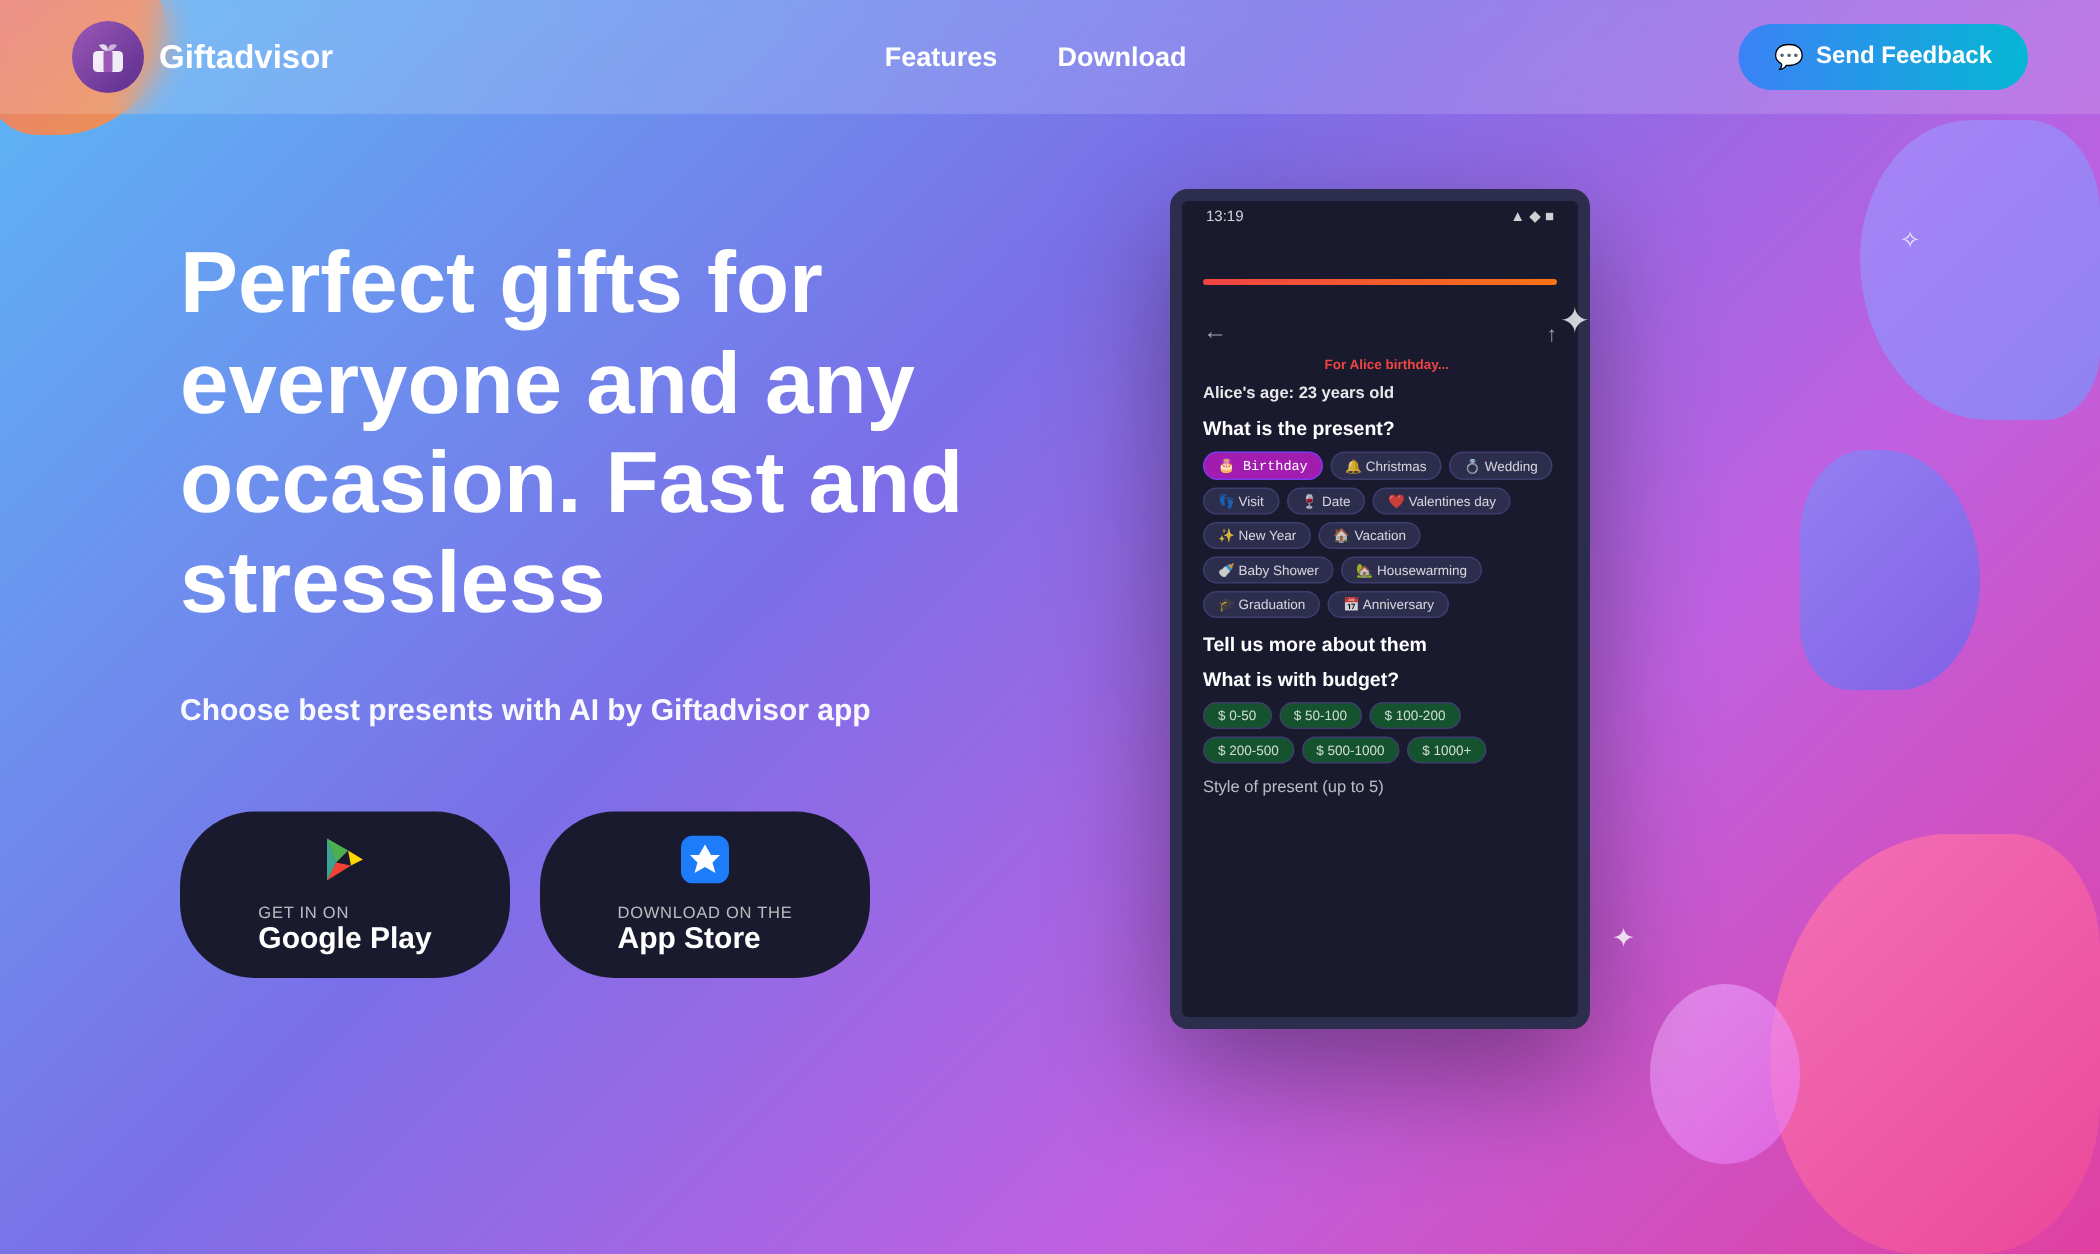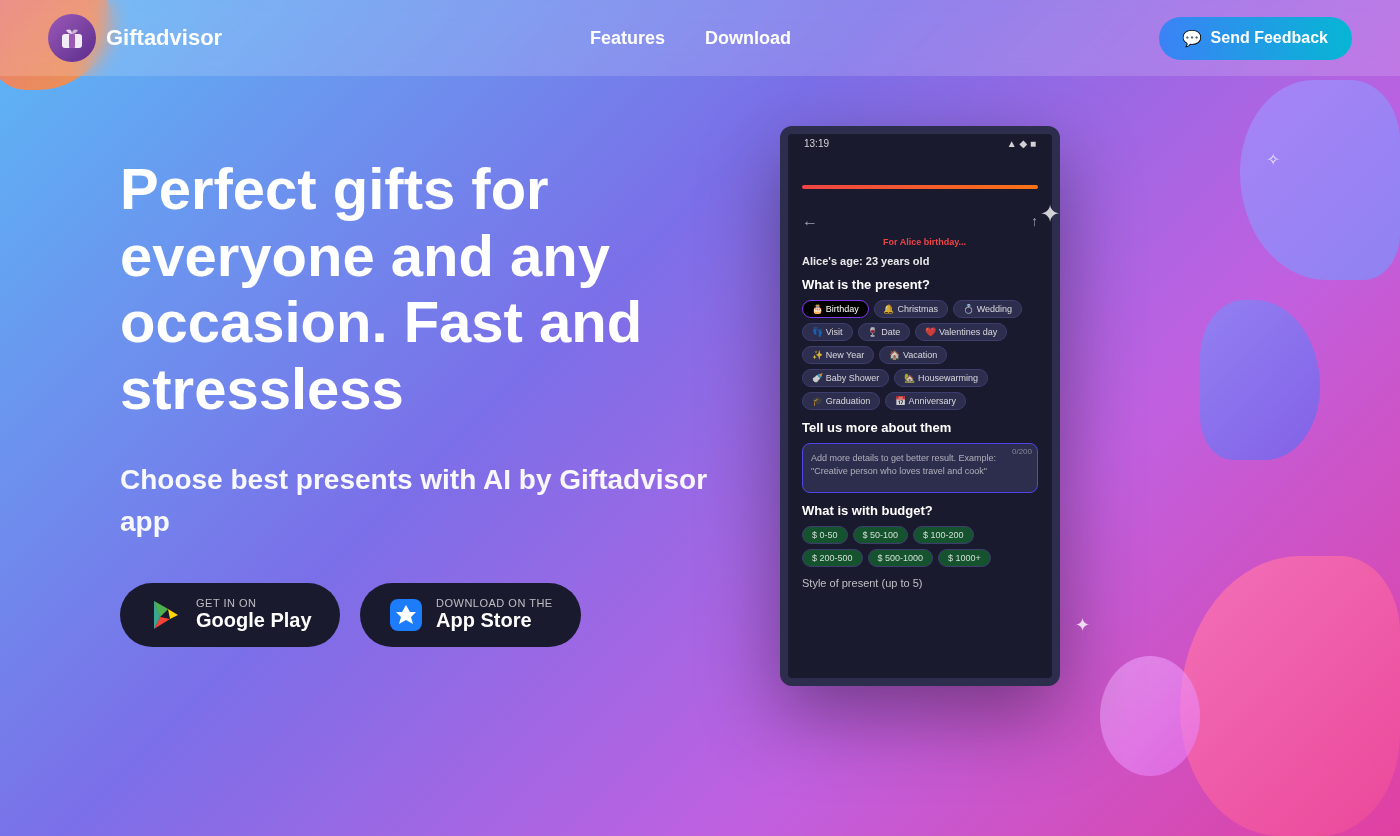--- a/index.html
+++ b/index.html
@@ -143,43 +143,44 @@
       padding-top: 20px;
     }
     .hero-title {
       font-size: 58px;
       font-weight: 800;
       color: white;
       line-height: 1.15;
       margin-bottom: 36px;
     }
     .hero-subtitle {
-      font-size: 28px;
+      font-size: 20px;
       color: rgba(255,255,255,0.95);
-      margin-bottom: 40px;
+      margin-bottom: 52px;
       line-height: 1.5;
     }
     .hero-subtitle span {
       font-weight: 700;
     }
     .store-buttons {
       display: flex;
       gap: 20px;
     }
     .store-btn {
       display: flex;
       align-items: center;
       gap: 12px;
       background: #1a1a2e;
       color: white;
       border-radius: 50px;
       padding: 14px 28px;
       cursor: pointer;
       text-decoration: none;
       min-width: 220px;
+      flex-direction: column;
     }
     .store-btn-icon {
       width: 36px;
       height: 36px;
       display: flex;
       align-items: center;
       justify-content: center;
       font-size: 28px;
     }
     .store-btn-text {
@@ -279,23 +280,24 @@
       border: 1px solid #3d3d6e;
       border-radius: 20px;
       padding: 3px 9px;
       font-size: 9px;
       color: rgba(255,255,255,0.8);
       display: flex;
       align-items: center;
       gap: 3px;
     }
     .phone-tag.active {
-      background: #000000;
+      background: #a21caf;
       border-color: #7c3aed;
       color: white;
+      font-family: Liberation Mono, monospace;
     }
     .phone-textarea-container {
       position: relative;
       margin-bottom: 10px;
     }
     .phone-textarea {
       width: 100%;
       background: #2d2d4e;
       border: 1px solid #4f46e5;
       border-radius: 8px;
@@ -459,26 +461,20 @@
           <div class="phone-tag">✨ New Year</div>
           <div class="phone-tag">🏠 Vacation</div>
           <div class="phone-tag">🍼 Baby Shower</div>
           <div class="phone-tag">🏡 Housewarming</div>
           <div class="phone-tag">🎓 Graduation</div>
           <div class="phone-tag">📅 Anniversary</div>
         </div>
 
         <div class="phone-section-title">Tell us more about them</div>
 
-        <div class="phone-textarea-container">
-          <div class="phone-textarea">
-            <span>Add more details to get better result. Example: "Creative person who loves travel and cook"</span>
-          </div>
-          <span class="phone-char-count">0/200</span>
-        </div>
 
         <div class="phone-section-title">What is with budget?</div>
 
         <div class="phone-budget-tags">
           <div class="phone-budget-tag">$ 0-50</div>
           <div class="phone-budget-tag">$ 50-100</div>
           <div class="phone-budget-tag">$ 100-200</div>
           <div class="phone-budget-tag">$ 200-500</div>
           <div class="phone-budget-tag">$ 500-1000</div>
           <div class="phone-budget-tag">$ 1000+</div>

